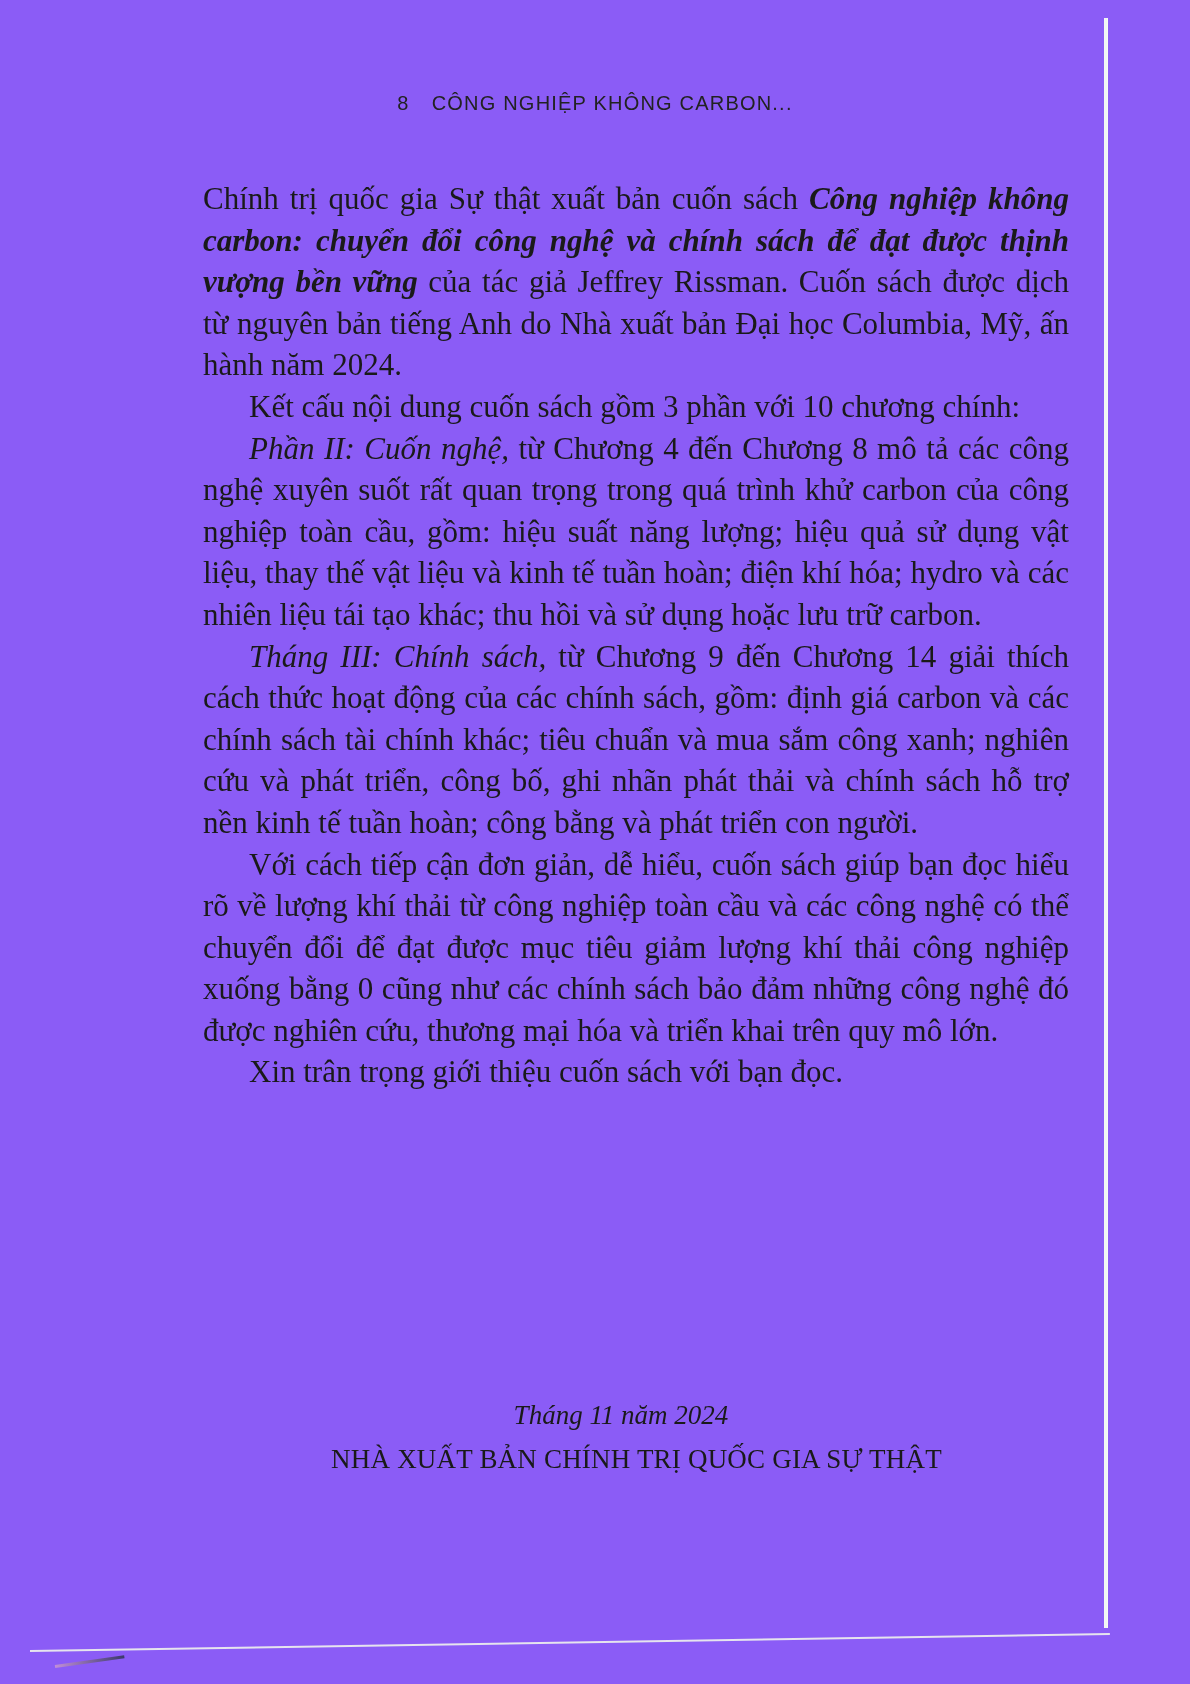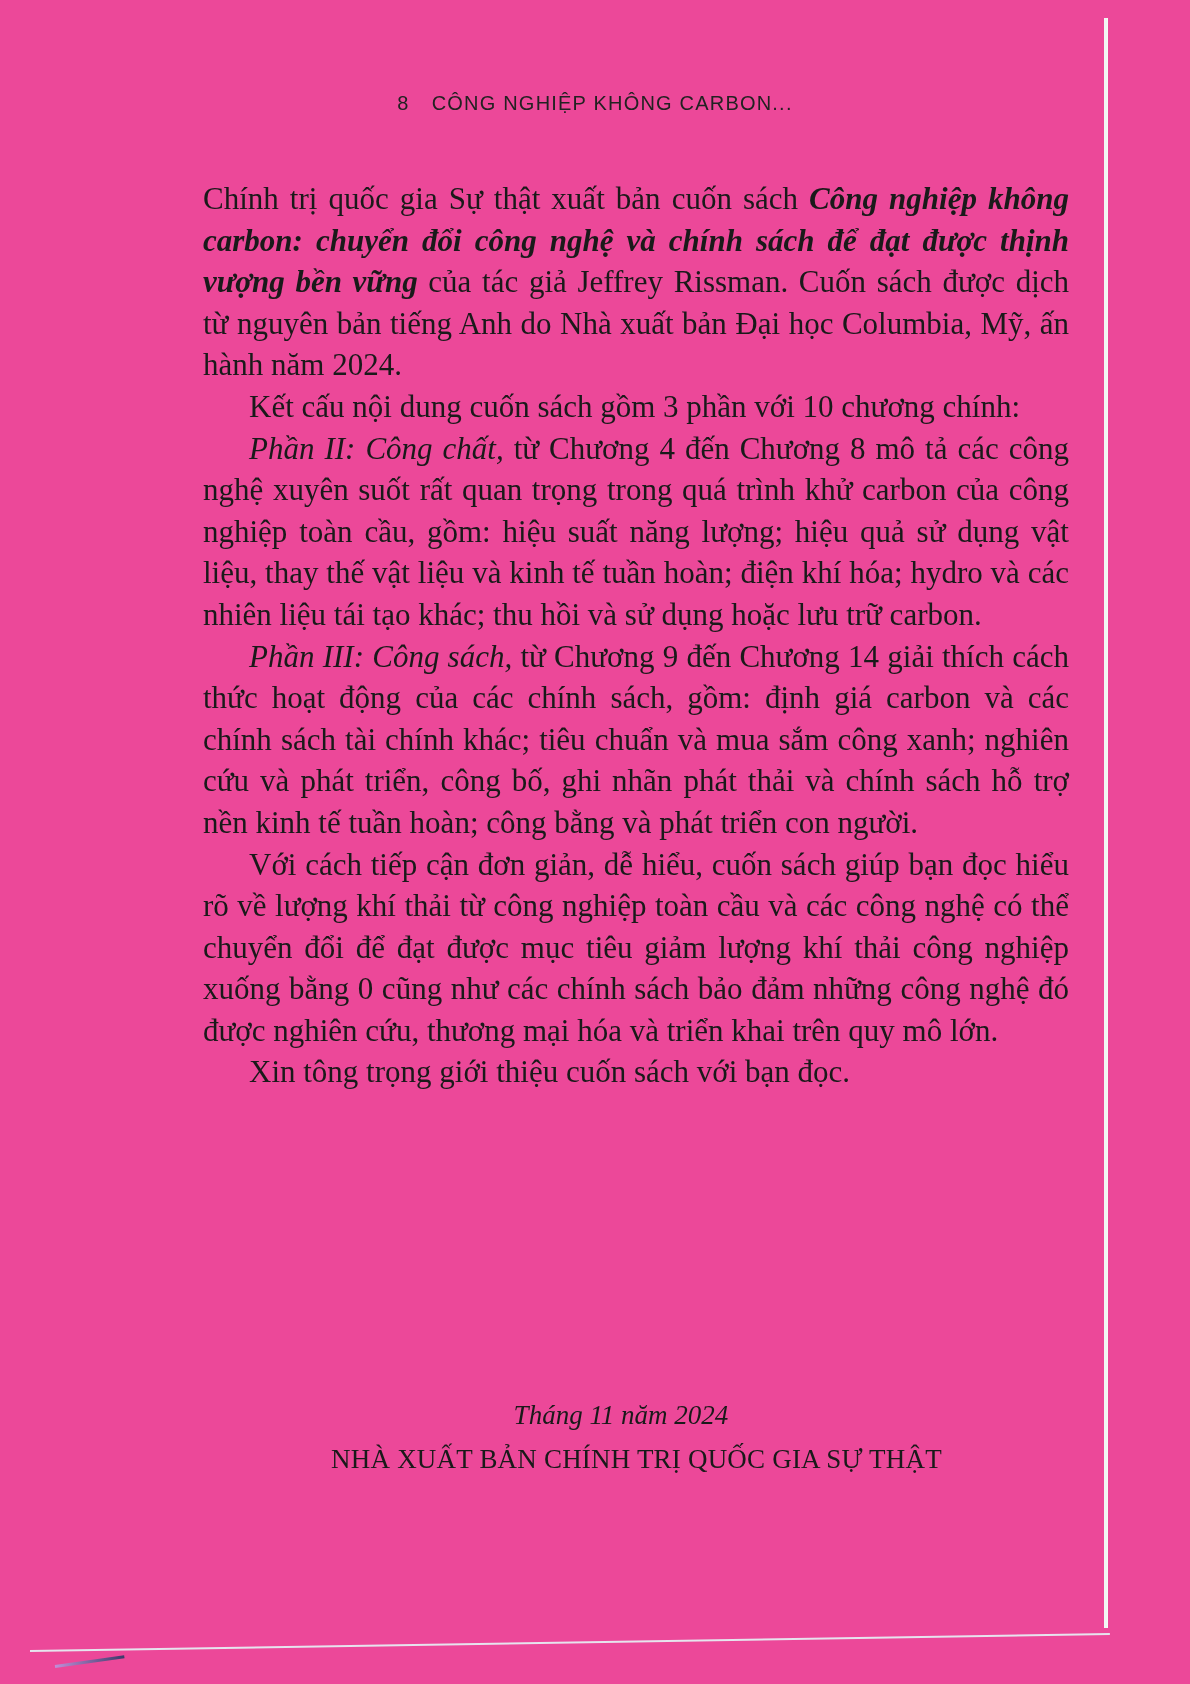--- a/index.html
+++ b/index.html
@@ -12,21 +12,21 @@
       height: 1684px;
       position: relative;
       overflow: hidden;
       font-family: "Liberation Serif", "DejaVu Serif", serif;
       color: #1a1a1a;
     }
     .page {
       position: absolute;
       left: 0; top: 0;
       width: 1190px; height: 1684px;
-      background: #ec4899;
+      background: #8b5cf6;
     }
     .right-edge {
       position: absolute;
       left: 1104px;
       top: 18px;
       width: 4px;
       height: 1610px;
       background: linear-gradient(to right, #f4f8f6, #eef6f2, #fafbf9);
     }
     .bottom-edge {
@@ -119,24 +119,24 @@
   <div class="running-head">
     <span class="page-num">8</span><span>CÔNG NGHIỆP KHÔNG CARBON...</span>
   </div>
 
   <div class="body-text">
     <p><span>Chính trị quốc gia Sự thật xuất bản cuốn sách </span><span class="bi">Công nghiệp không carbon: chuyển đổi công nghệ và chính sách để đạt được thịnh vượng bền vững</span><span> của tác giả Jeffrey Rissman. Cuốn sách được dịch từ nguyên bản tiếng Anh do Nhà xuất bản Đại học Columbia, Mỹ, ấn hành năm 2024.</span></p>
 
     <p class="indent">Kết cấu nội dung cuốn sách gồm 3 phần với 10 chương chính:</p>
 
 
-    <p class="indent"><span class="it">Phần II: Công chất,</span><span> từ Chương 4 đến Chương 8 mô tả các công nghệ xuyên suốt rất quan trọng trong quá trình khử carbon của công nghiệp toàn cầu, gồm: hiệu suất năng lượng; hiệu quả sử dụng vật liệu, thay thế vật liệu và kinh tế tuần hoàn; điện khí hóa; hydro và các nhiên liệu tái tạo khác; thu hồi và sử dụng hoặc lưu trữ carbon.</span></p>
+    <p class="indent"><span class="it">Phần II: Cuốn nghệ,</span><span> từ Chương 4 đến Chương 8 mô tả các công nghệ xuyên suốt rất quan trọng trong quá trình khử carbon của công nghiệp toàn cầu, gồm: hiệu suất năng lượng; hiệu quả sử dụng vật liệu, thay thế vật liệu và kinh tế tuần hoàn; điện khí hóa; hydro và các nhiên liệu tái tạo khác; thu hồi và sử dụng hoặc lưu trữ carbon.</span></p>
 
-    <p class="indent"><span class="it">Phần III: Công sách,</span><span> từ Chương 9 đến Chương 14 giải thích cách thức hoạt động của các chính sách, gồm: định giá carbon và các chính sách tài chính khác; tiêu chuẩn và mua sắm công xanh; nghiên cứu và phát triển, công bố, ghi nhãn phát thải và chính sách hỗ trợ nền kinh tế tuần hoàn; công bằng và phát triển con người.</span></p>
+    <p class="indent"><span class="it">Tháng III: Chính sách,</span><span> từ Chương 9 đến Chương 14 giải thích cách thức hoạt động của các chính sách, gồm: định giá carbon và các chính sách tài chính khác; tiêu chuẩn và mua sắm công xanh; nghiên cứu và phát triển, công bố, ghi nhãn phát thải và chính sách hỗ trợ nền kinh tế tuần hoàn; công bằng và phát triển con người.</span></p>
 
     <p class="indent">Với cách tiếp cận đơn giản, dễ hiểu, cuốn sách giúp bạn đọc hiểu rõ về lượng khí thải từ công nghiệp toàn cầu và các công nghệ có thể chuyển đổi để đạt được mục tiêu giảm lượng khí thải công nghiệp xuống bằng 0 cũng như các chính sách bảo đảm những công nghệ đó được nghiên cứu, thương mại hóa và triển khai trên quy mô lớn.</p>
 
-    <p class="indent">Xin tông trọng giới thiệu cuốn sách với bạn đọc.</p>
+    <p class="indent">Xin trân trọng giới thiệu cuốn sách với bạn đọc.</p>
   </div>
 
   <div class="closing-date">Tháng 11 năm 2024</div>
   <div class="closing-publisher">NHÀ XUẤT BẢN CHÍNH TRỊ QUỐC GIA SỰ THẬT</div>
 </div>
 
 </body></html>

